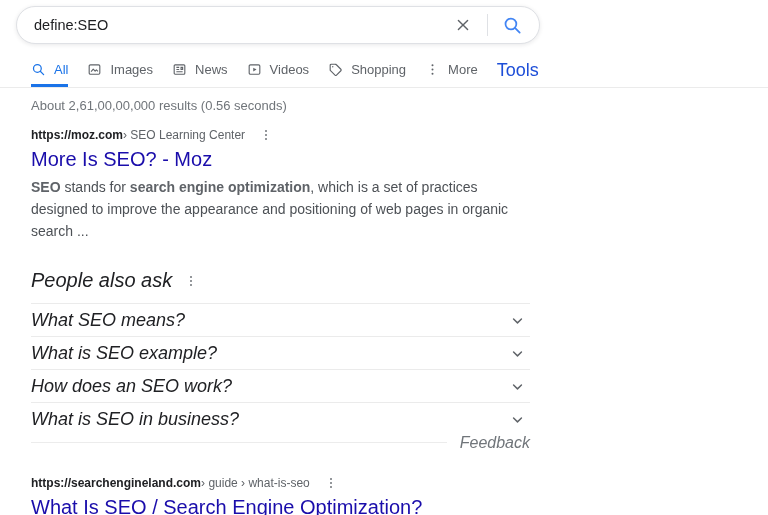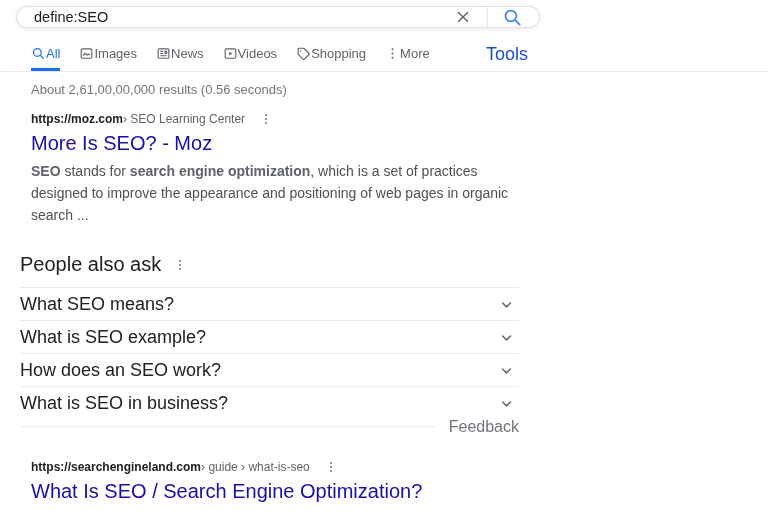--- a/index.html
+++ b/index.html
@@ -5,21 +5,21 @@
   * { margin:0; padding:0; box-sizing:border-box; }
   body {
     width:768px; height:515px; overflow:hidden;
     background:#ffffff;
     font-family:"Liberation Sans", sans-serif;
     color:#202124;
   }
   
   .search-bar {
     display:flex; align-items:center;
-    width:524px; height:22px;
+    width:524px; height:38px;
     margin:6px 0 0 16px;
     border:1px solid #dfe1e5;
     border-radius:20px;
     padding:0 12px 0 17px;
     box-shadow:0 1px 4px rgba(32,33,36,.10);
     background:#fff;
   }
   .search-input {
     flex:1; border:none; outline:none;
     font-family:"Liberation Sans", sans-serif;
@@ -29,21 +29,21 @@
   .bar-divider { width:1px; height:22px; background:#dfe1e5; margin:0 10px; }
   .search-btn { display:flex; align-items:center; cursor:pointer; padding:0 4px; }
   
   .tabs-bar {
     margin-top:13px;
     border-bottom:1px solid #ebebeb;
     padding-left:31px;
   }
   .tabs-inner { width:497px; display:flex; align-items:stretch; height:30px; }
   .tab {
-    display:flex; align-items:center; gap:0;
+    display:flex; align-items:center; gap:8px;
     margin-right:19px;
     font-size:13px; color:#5f6368;
     border-bottom:3px solid transparent;
     padding-bottom:5px; padding-top:2px;
     cursor:pointer; white-space:nowrap;
   }
   .tab.active { color:#1a73e8; border-bottom-color:#1a73e8; }
   .tab .ticon { display:flex; align-items:center; }
   .tab-tools {
     margin-left:auto; margin-right:0;
@@ -62,21 +62,21 @@
   .url-menu { margin-left:14px; display:flex; align-items:center; cursor:pointer; }
   .result-title {
     display:inline-block;
     margin-top:5px;
     font-size:20px; line-height:24px; font-weight:400;
     color:#1a0dab; text-decoration:none; cursor:pointer;
   }
   .snippet { margin-top:5px; font-size:14px; line-height:22px; color:#4d5156; }
   .snippet .b { font-weight:700; color:#5f6368; }
   
-  .paa { margin-left:20px; width:499px; }
+  .paa { margin-left:31px; width:499px;font-style:italic; }
   .paa-head { margin-top:27px; display:flex; align-items:center; }
   .paa-title { font-size:20px; color:#202124; font-weight:400; }
   .paa-menu { margin-left:12px; display:flex; align-items:center; cursor:pointer; }
   .paa-list { margin-top:11px; }
   .paa-row {
     border-top:1px solid #ebebeb;
     height:33px;
     display:flex; align-items:center; justify-content:space-between;
     font-size:18px; color:#202124; cursor:pointer;
   }

